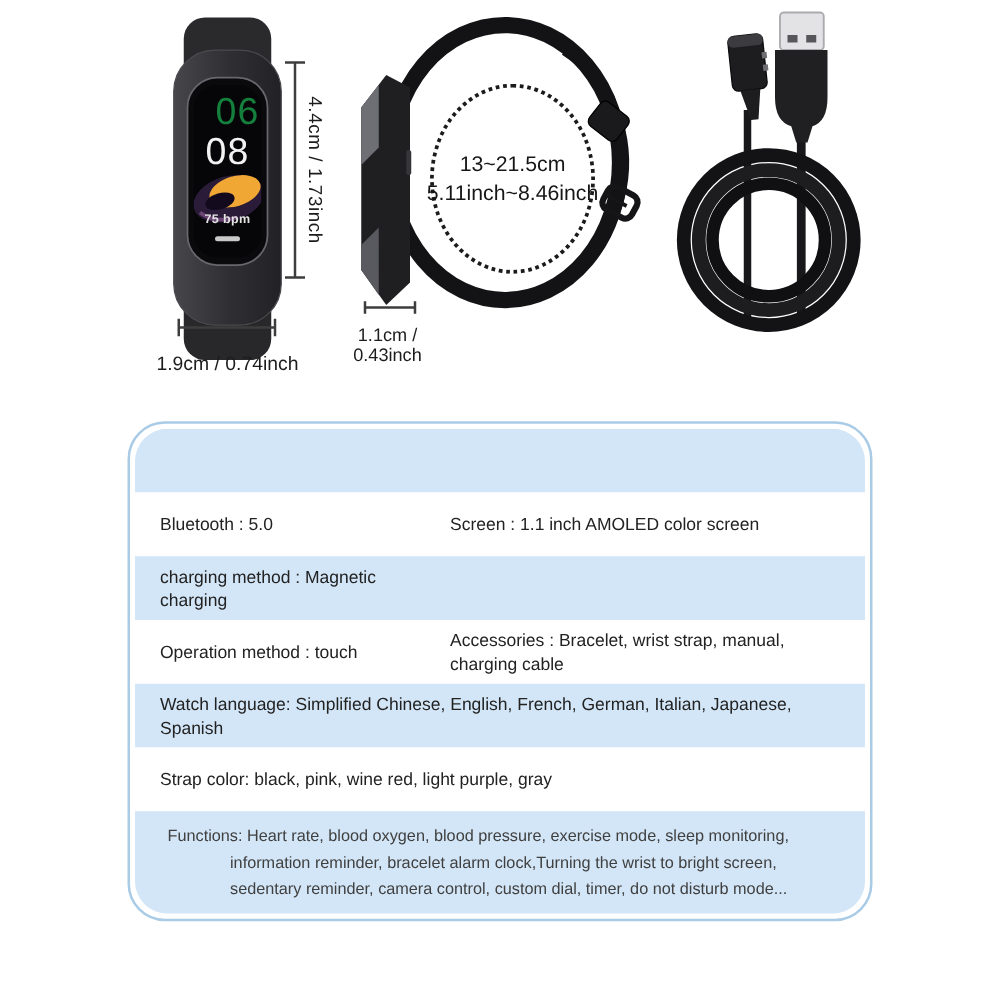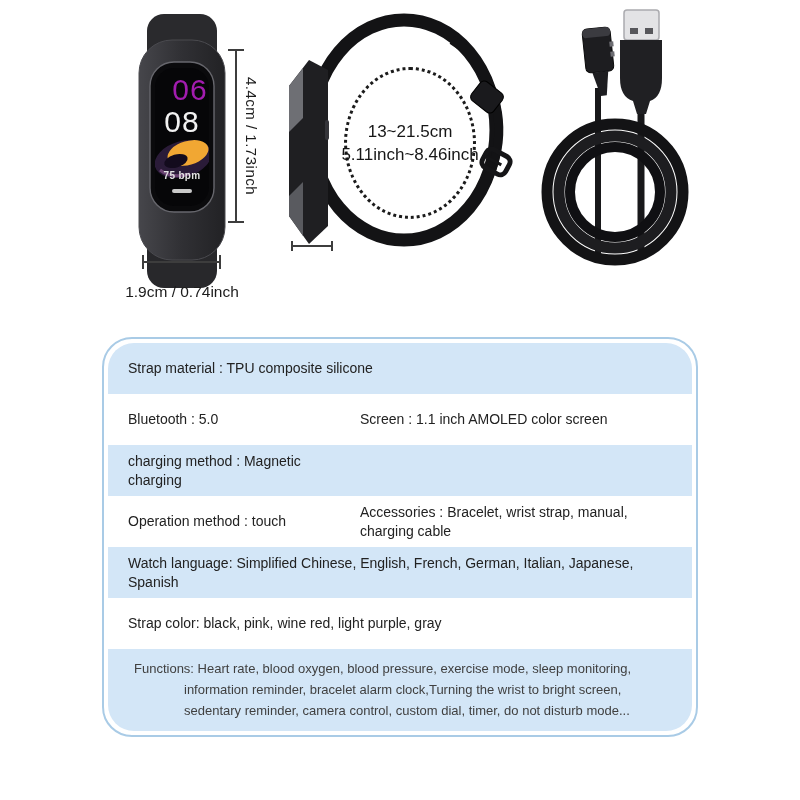--- a/index.html
+++ b/index.html
@@ -6,21 +6,21 @@
   body{
     width:800px;height:800px;position:relative;overflow:hidden;
     font-family:"Liberation Sans", sans-serif;color:#1e1e1e;
     -webkit-font-smoothing:antialiased;
   }
   .stage{position:absolute;left:0;top:0;width:800px;height:332px;}
   .stage svg{position:absolute;left:0;top:0;}
 
   
   .screen-text{position:absolute;text-align:center;pointer-events:none;}
-  .hour{left:152px;top:74px;width:76px;font-size:30px;line-height:32px;font-weight:400;letter-spacing:1px;color:#a21caf;}
+  .hour{left:152px;top:74px;width:76px;font-size:30px;line-height:32px;font-weight:400;letter-spacing:1px;color:#15803d;}
   .minute{left:152px;top:106px;width:60px;font-size:30px;line-height:32px;font-weight:400;letter-spacing:1px;color:#f2f2f2;}
   .bpm{left:154px;top:170px;width:56px;font-size:10px;font-weight:700;color:#e3e3e3;letter-spacing:.3px;}
   .screen-dash{position:absolute;left:172px;top:189px;width:20px;height:4px;border-radius:2px;background:#c9c9c9;}
 
   
   .dim-label{position:absolute;color:#1c1c1c;}
   .dim-height{left:243px;top:50px;height:172px;writing-mode:vertical-rl;text-align:center;font-size:15px;letter-spacing:.5px;}
   .dim-width{left:112px;top:283px;width:140px;text-align:center;font-size:15.5px;}
   .dim-thickness{left:260px;top:261px;width:100px;text-align:center;font-size:14.5px;}
 
@@ -127,31 +127,31 @@
     </g>
   </svg>
 
   <div class="screen-text hour">06</div>
   <div class="screen-text minute">08</div>
   <div class="screen-text bpm">75 bpm</div>
   <div class="screen-dash"></div>
 
   <div class="dim-label dim-height">4.4cm / 1.73inch</div>
   <div class="dim-label dim-width">1.9cm / 0.74inch</div>
+  <div class="dim-label dim-thickness">1.1cm / 0.43inch</div>
 
   <div class="strap-circle">
     <div>13~21.5cm</div>
     <div>5.11inch~8.46inch</div>
   </div>
 </div>
 
 <div class="spec-table">
   <div class="spec-rows">
     <div class="spec-row">
-      <span class="spec-cell c2">Strap material : TPU composite silicone</span>
     </div>
     <div class="spec-row">
       <span class="spec-cell c1">Bluetooth : 5.0</span>
       <span class="spec-cell c2">Screen : 1.1 inch AMOLED color screen</span>
     </div>
     <div class="spec-row">
       <span class="spec-cell c1">charging method : Magnetic charging</span>
     </div>
     <div class="spec-row">
       <span class="spec-cell c1">Operation method : touch</span>

